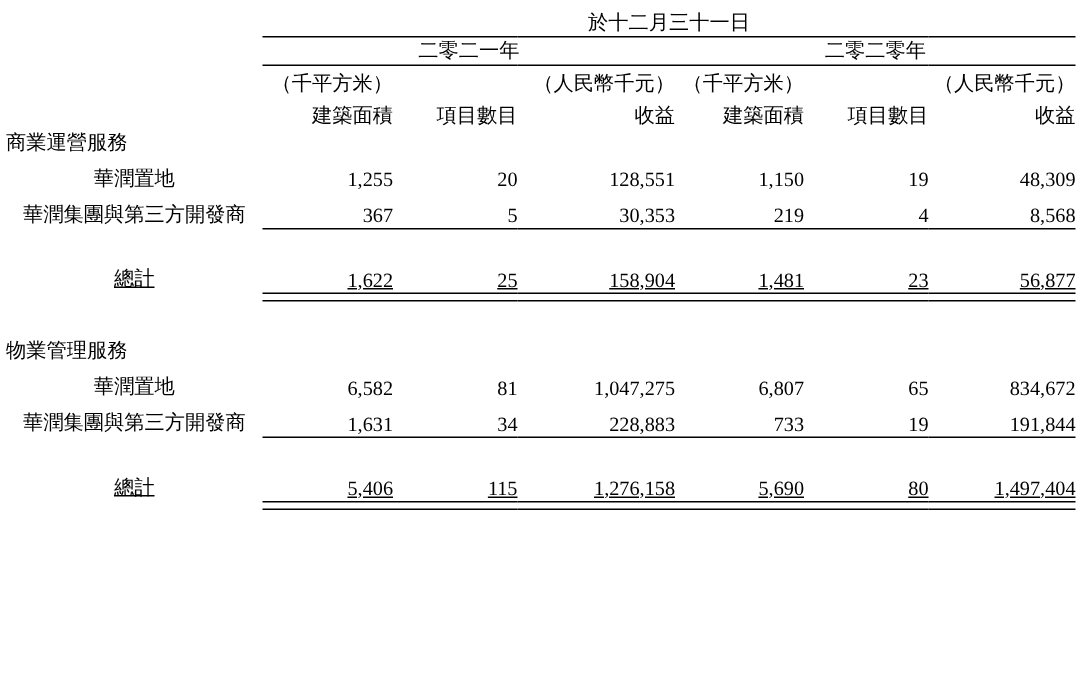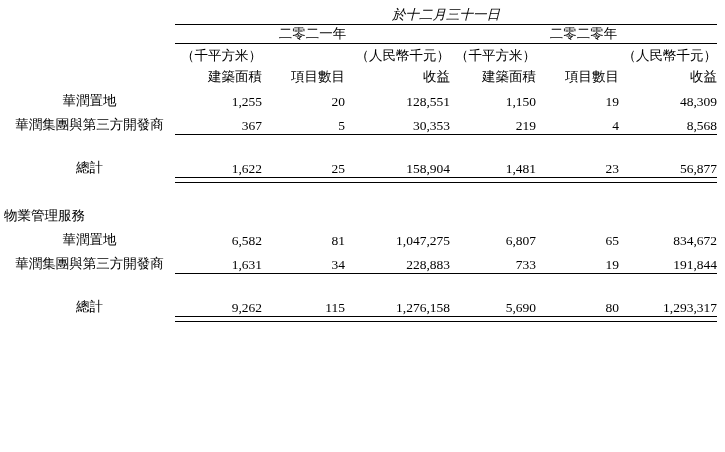--- a/index.html
+++ b/index.html
@@ -45,21 +45,21 @@
     text-align: right;
     padding-right: 2px;
     white-space: nowrap;
   }
   .bold { font-weight: bold; }
   .hdr-center {
     text-align: center;
     white-space: nowrap;
   }
   .row-h { height: 21px; }
-  .top-head td { padding-bottom: 2px; font-style: italic; }
+  .top-head td { padding-bottom: 2px; }
 
   .yr-rule {
     border-bottom: 1px solid #000;
   }
   .date-rule {
     border-bottom: 1px solid #000;
   }
 
   .section-title {
     font-weight: bold;
@@ -80,20 +80,21 @@
     border-top: 1px solid #000;
   }
   .dbl-bottom {
     border-bottom: 1px solid #000;
   }
   .spacer-md td { height: 16px; }
   .spacer-lg td { height: 24px; }
   .total-row td {
     height: 26px;
     font-weight: bold;
+    text-decoration: underline;
   }
   .unit { white-space: nowrap; }
 </style>
 </head>
 <body>
 
 <div class="sheet">
   <table class="fin">
     <colgroup>
       <col class="c-label">
@@ -131,20 +132,24 @@
       <tr class="row-h">
         <td></td>
         <td class="num bold">建築面積</td>
         <td class="num bold">項目數目</td>
         <td class="num bold">收益</td>
         <td class="num">建築面積</td>
         <td class="num">項目數目</td>
         <td class="num">收益</td>
       </tr>
 
+      <tr>
+        <td class="section-title">商業運營服務</td>
+        <td colspan="6"></td>
+      </tr>
 
       <tr class="data-row">
         <td class="rowlabel">華潤置地</td>
         <td class="num bold">1,255</td>
         <td class="num bold">20</td>
         <td class="num bold">128,551</td>
         <td class="num">1,150</td>
         <td class="num">19</td>
         <td class="num">48,309</td>
       </tr>
@@ -211,26 +216,26 @@
         <td class="num underline-cell">19</td>
         <td class="num underline-cell">191,844</td>
       </tr>
 
       <tr class="spacer-md">
         <td colspan="7"></td>
       </tr>
 
       <tr class="total-row">
         <td class="rowlabel bold">總計</td>
-        <td class="num bold">9,262</td>
+        <td class="num bold">5,406</td>
         <td class="num bold">115</td>
         <td class="num bold">1,276,158</td>
         <td class="num">5,690</td>
         <td class="num">80</td>
-        <td class="num">1,293,317</td>
+        <td class="num">1,497,404</td>
       </tr>
 
       <tr>
         <td></td>
         <td class="dbl-top dbl-bottom" style="height:4px"></td>
         <td class="dbl-top dbl-bottom" style="height:4px"></td>
         <td class="dbl-top dbl-bottom" style="height:4px"></td>
         <td class="dbl-top dbl-bottom" style="height:4px"></td>
         <td class="dbl-top dbl-bottom" style="height:4px"></td>
         <td class="dbl-top dbl-bottom" style="height:4px"></td>

